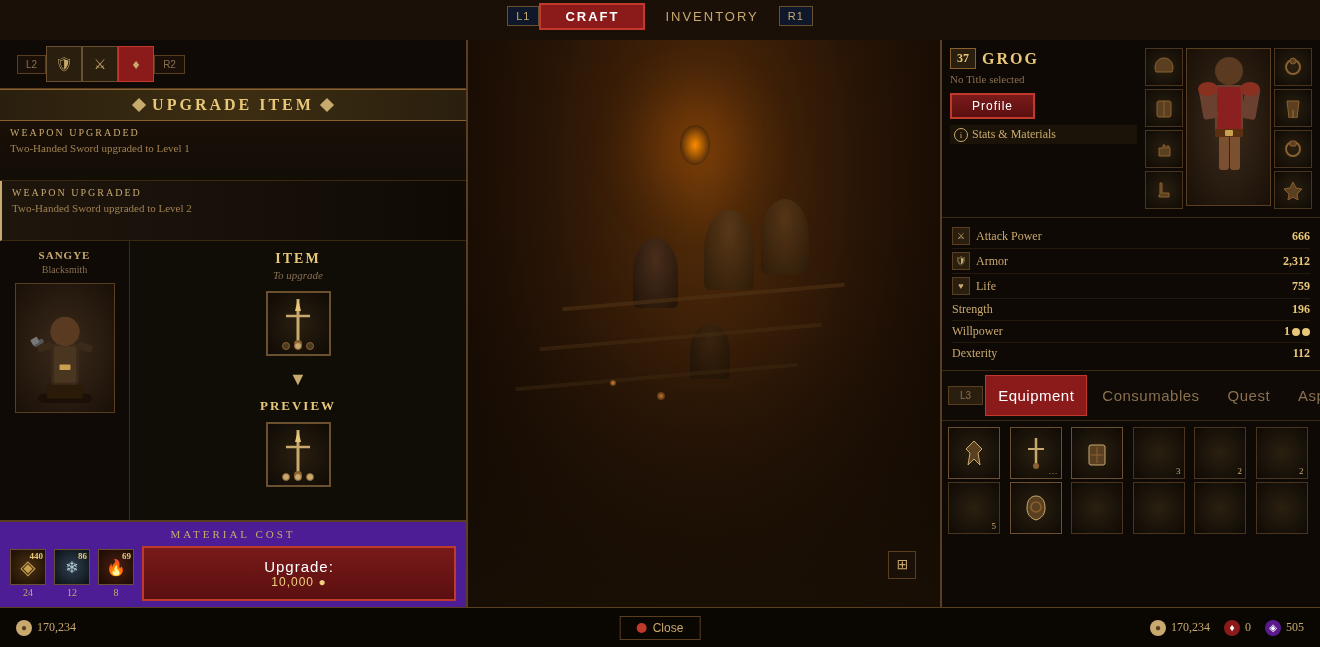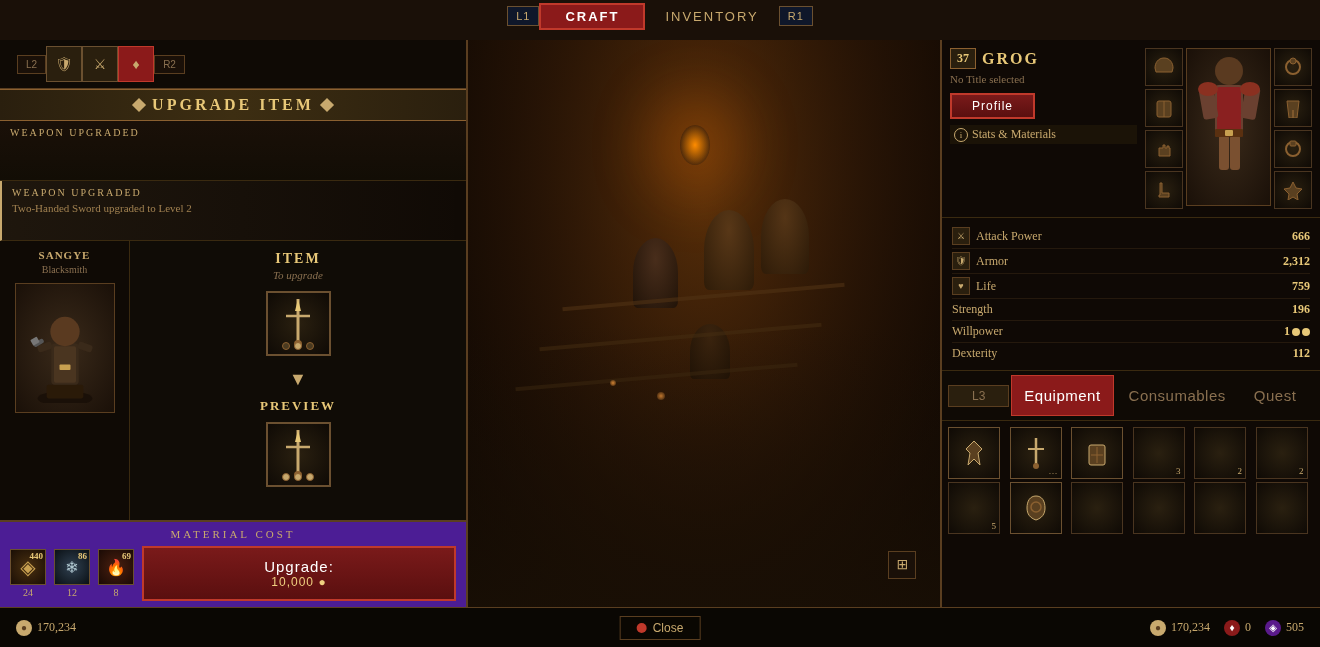--- a/index.html
+++ b/index.html
@@ -511,22 +511,22 @@
     .equip-tab.active {
       background: #8b1a1a;
       border-color: #c0392b;
       color: #fff;
     }
     .equip-tab-trigger {
       margin-left: auto;
       background: #2a1f0e;
       border: 1px solid #5a3e20;
       color: #8a7050;
-      padding: 3px 23px;
-      font-size: 12px;
+      padding: 3px 11px;
+      font-size: 10px;
     }
 
     
     .equip-grid {
       flex: 1;
       padding: 6px;
       display: grid;
       grid-template-columns: repeat(6, 1fr);
       gap: 3px;
       align-content: start;
@@ -649,20 +649,21 @@
   </div>
 
   <div class="upgrade-header">
     <div class="diamond"></div>
     <span class="upgrade-title">UPGRADE ITEM</span>
     <div class="diamond"></div>
   </div>
 
   <div class="weapon-section">
     <div class="weapon-section-title">WEAPON UPGRADED</div>
+    <div class="weapon-section-text">Two-Handed Sword upgraded to Level 1</div>
   </div>
 
   <div class="weapon-section" style="border-left: 2px solid #c8a96e; background: linear-gradient(to right, rgba(200,169,110,0.08), transparent);">
     <div class="weapon-section-title">WEAPON UPGRADED</div>
     <div class="weapon-section-text">Two-Handed Sword upgraded to Level 2</div>
   </div>
 
   <div class="craft-main">
 
     <div class="blacksmith-area">

